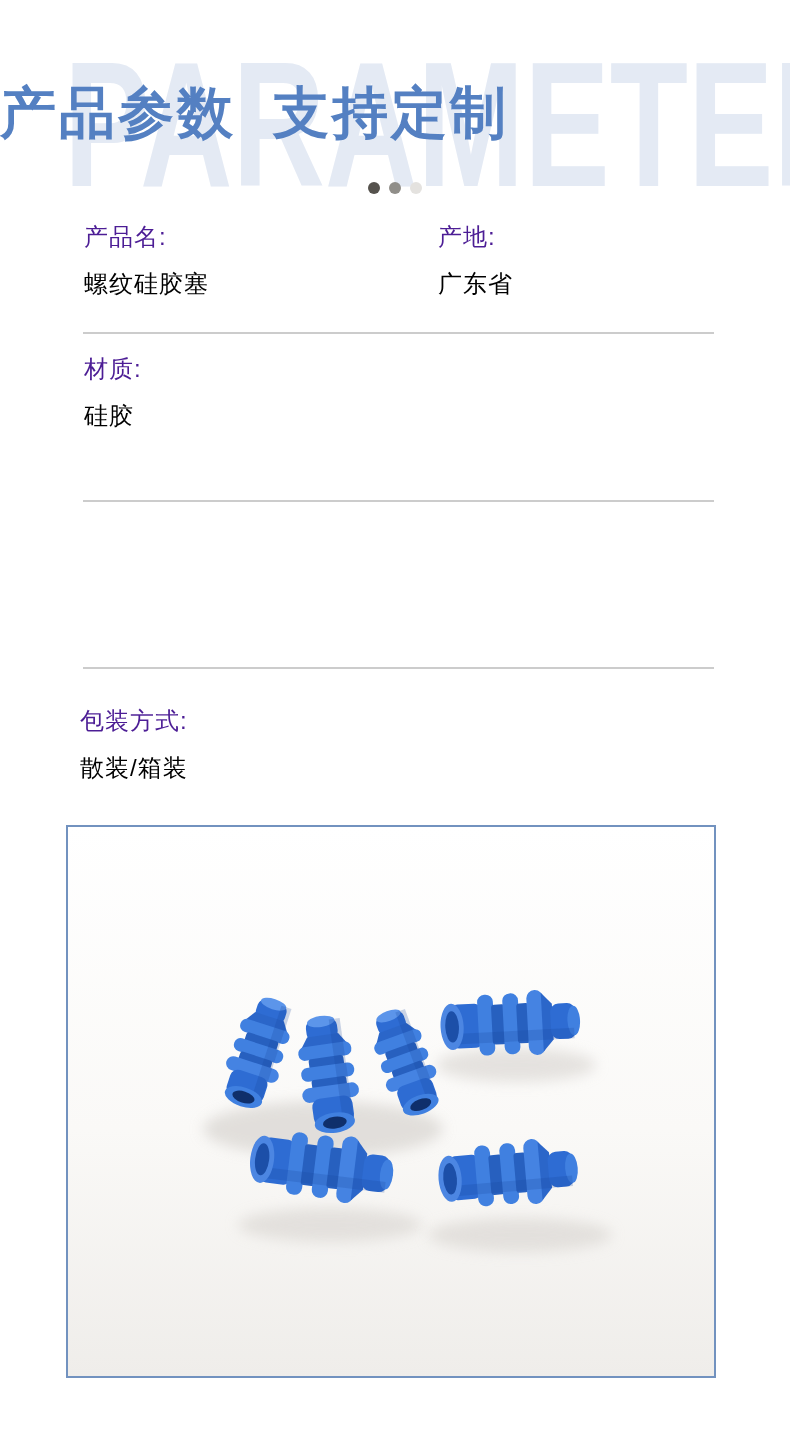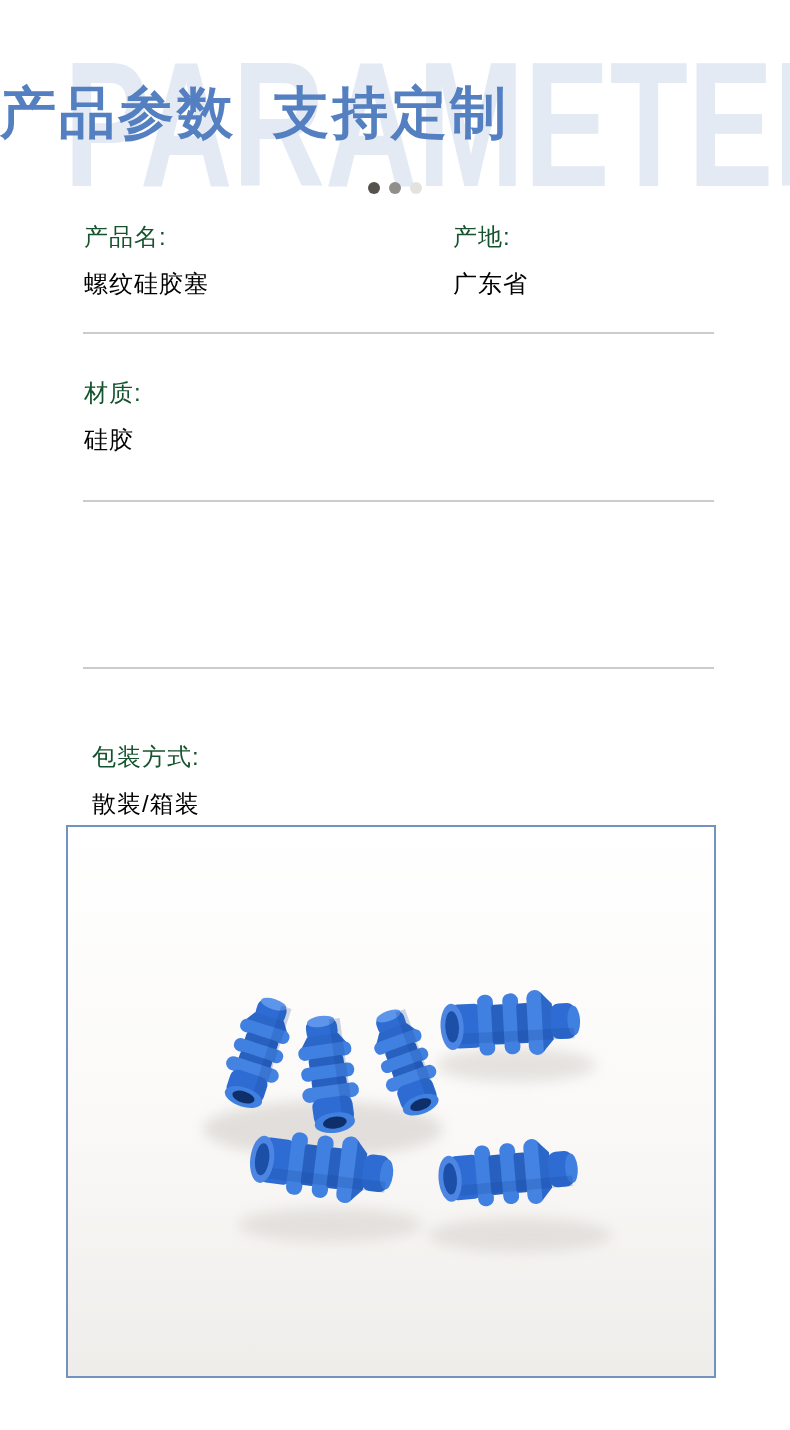--- a/index.html
+++ b/index.html
@@ -24,29 +24,29 @@
     position:absolute; left:0; top:182px; width:790px;
     display:flex; justify-content:center; gap:9px;
   }
   .dot { width:12px; height:12px; border-radius:50%; }
   .dot0 { background:#55524d; }
   .dot1 { background:#908e89; }
   .dot2 { background:#e4e2df; }
 
   
   .cell { position:absolute; }
-  .cell-label { font-size:24px; font-weight:500; color:#14532d; letter-spacing:1px; line-height:30px; }
+  .cell-label { font-size:24px; font-weight:500; color:#4c1d95; letter-spacing:1px; line-height:30px; }
   .cell-value { margin-top:15px; font-size:24px; color:#000000; letter-spacing:1px; line-height:34px; }
   #c-r1-l { left:84px;  top:222px; }
-  #c-r1-r { left:453px; top:222px; }
-  #c-r2-l { left:84px;  top:378px; }
+  #c-r1-r { left:438px; top:222px; }
+  #c-r2-l { left:84px;  top:354px; }
   #c-r2-r { left:447px; top:370px; }
   #c-r3-l { left:84px;  top:536px; }
   #c-r3-r { left:447px; top:536px; width:335px; }
-  #c-r4-l { left:92px;  top:706px;margin-top:36px; }
+  #c-r4-l { left:80px;  top:706px; }
 
   .divider { position:absolute; left:83px; width:631px; height:2px; background:#cccccc; }
   #d1 { top:332px; } #d2 { top:500px; } #d3 { top:667px; }
 
   
   .photo-frame {
     position:absolute; left:66px; top:825px;
     width:646px; height:549px;
     border:2px solid #7292bf;
     background:#ffffff;

